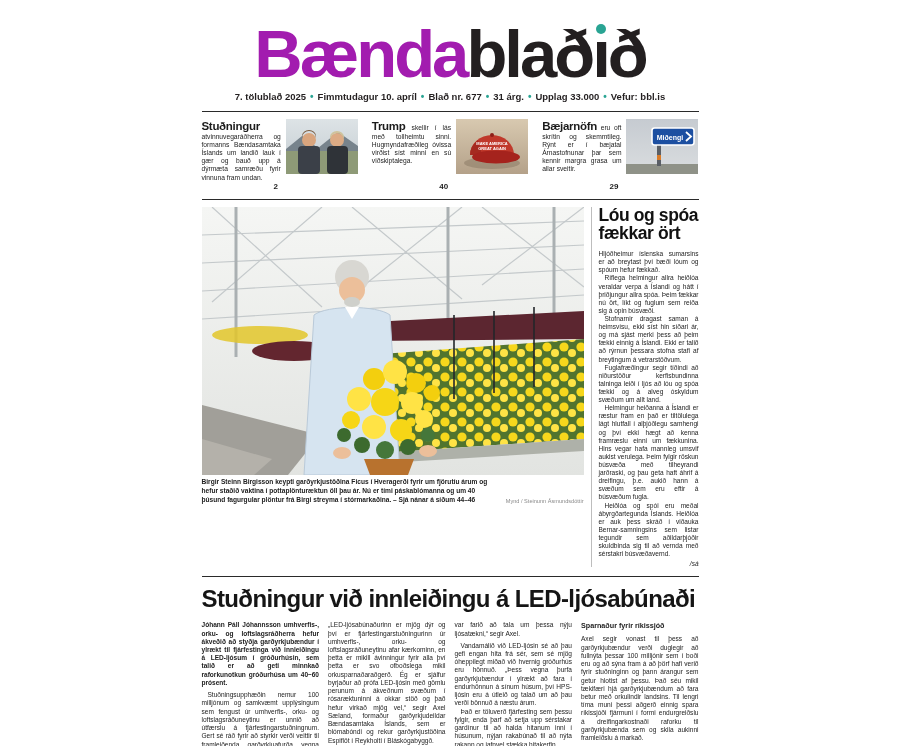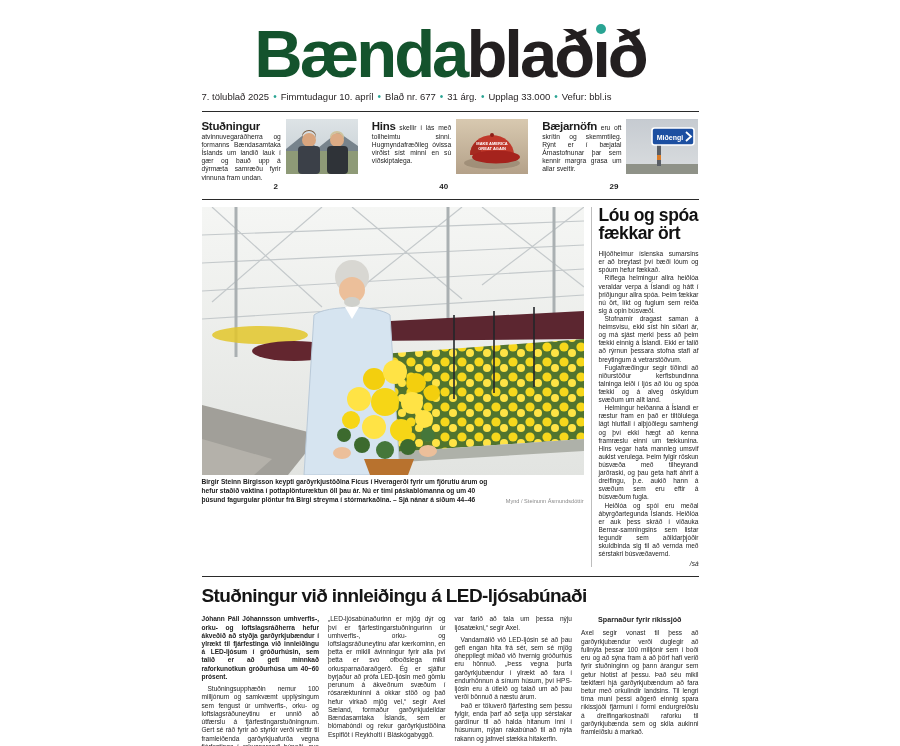--- a/index.html
+++ b/index.html
@@ -2,25 +2,25 @@
 <html><head>
 <meta charset="utf-8">
 <style>
   * { margin:0; padding:0; box-sizing:border-box; }
   html,body { width:900px; background:#ffffff; font-family:"Liberation Sans", sans-serif; color:#1c1c1c; }
   body { height:746px; overflow:hidden; }
   .page { width:497px; margin:0 auto; padding-top:22px; }
 
   
   .logo { text-align:center; font-weight:bold; font-size:67px; letter-spacing:-3px; line-height:0.95; white-space:nowrap; }
-  .logo .teal { color:#14532d; }
+  .logo .teal { color:#a21caf; }
   .logo .blk  { color:#231f20;margin-top:16px; }
   .idot { position:relative; color:#231f20; }
   .idot::after { content:""; position:absolute; left:4px; top:8px; width:10px; height:10px; border-radius:50%; background:#29a493; }
-  .dateline { font-size:9.5px; font-weight:normal; margin-top:5px; color:#231f20; }
+  .dateline { text-align:center; font-size:9.5px; font-weight:bold; margin-top:5px; color:#231f20; }
   .dateline .sep { color:#29a493; margin:0 4px; font-size:10px; }
 
   .rule { border:none; border-top:1.6px solid #2a2a2a; margin:9px 0 0 0; }
   .rule.thin { border-top-width:1px; }
 
   
   .teasers { display:flex; gap:14px; padding:7px 0 8px 0; }
   .teaser { flex:1; display:flex; gap:5px; }
   .teaser-txt { flex:1; font-size:6.7px; line-height:1.22; text-align:justify; display:flex; flex-direction:column; }
   .teaser-txt .lead { font-weight:bold; font-size:11.5px; letter-spacing:-0.3px; }
@@ -36,27 +36,27 @@
   .caption { flex:1; font-size:6.6px; font-weight:bold; line-height:1.3; color:#222; }
   .credit { width:86px; font-size:5.6px; color:#8a8a8a; align-self:flex-end; text-align:right; }
   .side-col { flex:1; margin-left:7px; padding-left:7px; border-left:1px solid #bdbdbd; }
   .side-col h2 { font-size:17.5px; line-height:1.02; letter-spacing:-0.4px; color:#111; margin-bottom:7px; }
   .side-col p { font-size:6.55px; line-height:1.24; text-align:justify; }
   .side-col p.ind { text-indent:6px; }
   .side-sig { text-align:right; font-size:6.5px; font-style:italic; margin-top:2px; }
 
   
   .lead-article { margin-top:8px; }
-  .lead-article h1 { font-size:19px; letter-spacing:-0.6px; color:#151515; margin:6px 0 8px 0; }
+  .lead-article h1 { font-size:24px; letter-spacing:-0.6px; color:#151515; margin:6px 0 8px 0; }
   .cols { display:flex; gap:9px; }
   .col { flex:1; font-size:6.55px; line-height:1.26; text-align:justify; }
   .col p { margin-bottom:4px; }
   .col p.ind { text-indent:6px; margin-bottom:0; }
   .col .intro { font-weight:bold; }
-  .col h3 { font-size:7.2px; text-align:center; margin:6px 0 5px 0; }
+  .col h3 { font-size:7.2px; text-align:left; margin:6px 0 5px 0; }
 </style>
 </head>
 <body>
 
 <div class="page">
 
   <div class="logo">
     <span class="teal">Bænda</span><span class="blk">blað</span><span class="idot">ı</span><span class="blk">ð</span>
   </div>
   <div class="dateline">
@@ -88,21 +88,21 @@
           <rect x="12" y="27" width="22" height="28" rx="4" fill="#3b4048"></rect>
           <circle cx="51" cy="21" r="7" fill="#dcab85"></circle>
           <path d="M44,22 a7,8 0 0 1 14,0 l0,-4 a7,6 0 0 0 -14,0 z" fill="#cfc39b"></path>
           <rect x="41" y="27" width="21" height="28" rx="4" fill="#2f3338"></rect>
         </svg>
       </div>
     </div>
 
     <div class="teaser">
       <div class="teaser-txt">
-        <div><span class="lead">Hins</span> <span>skellir í lás með tollheimtu sinni. Hugmyndafræðileg óvissa virðist síst minni en sú viðskiptalega.</span></div>
+        <div><span class="lead">Trump</span> <span>skellir í lás með tollheimtu sinni. Hugmyndafræðileg óvissa virðist síst minni en sú viðskiptalega.</span></div>
         <div class="teaser-page">40</div>
       </div>
       <div class="teaser-img">
         <svg width="72" height="55" viewBox="0 0 72 55">
           <defs>
               <linearGradient id="tan2" x1="0" y1="0" x2="0" y2="1">
                 <stop offset="0" stop-color="#d8c9b0"></stop>
                 <stop offset="1" stop-color="#b4a189"></stop>
               </linearGradient>
             </defs>

